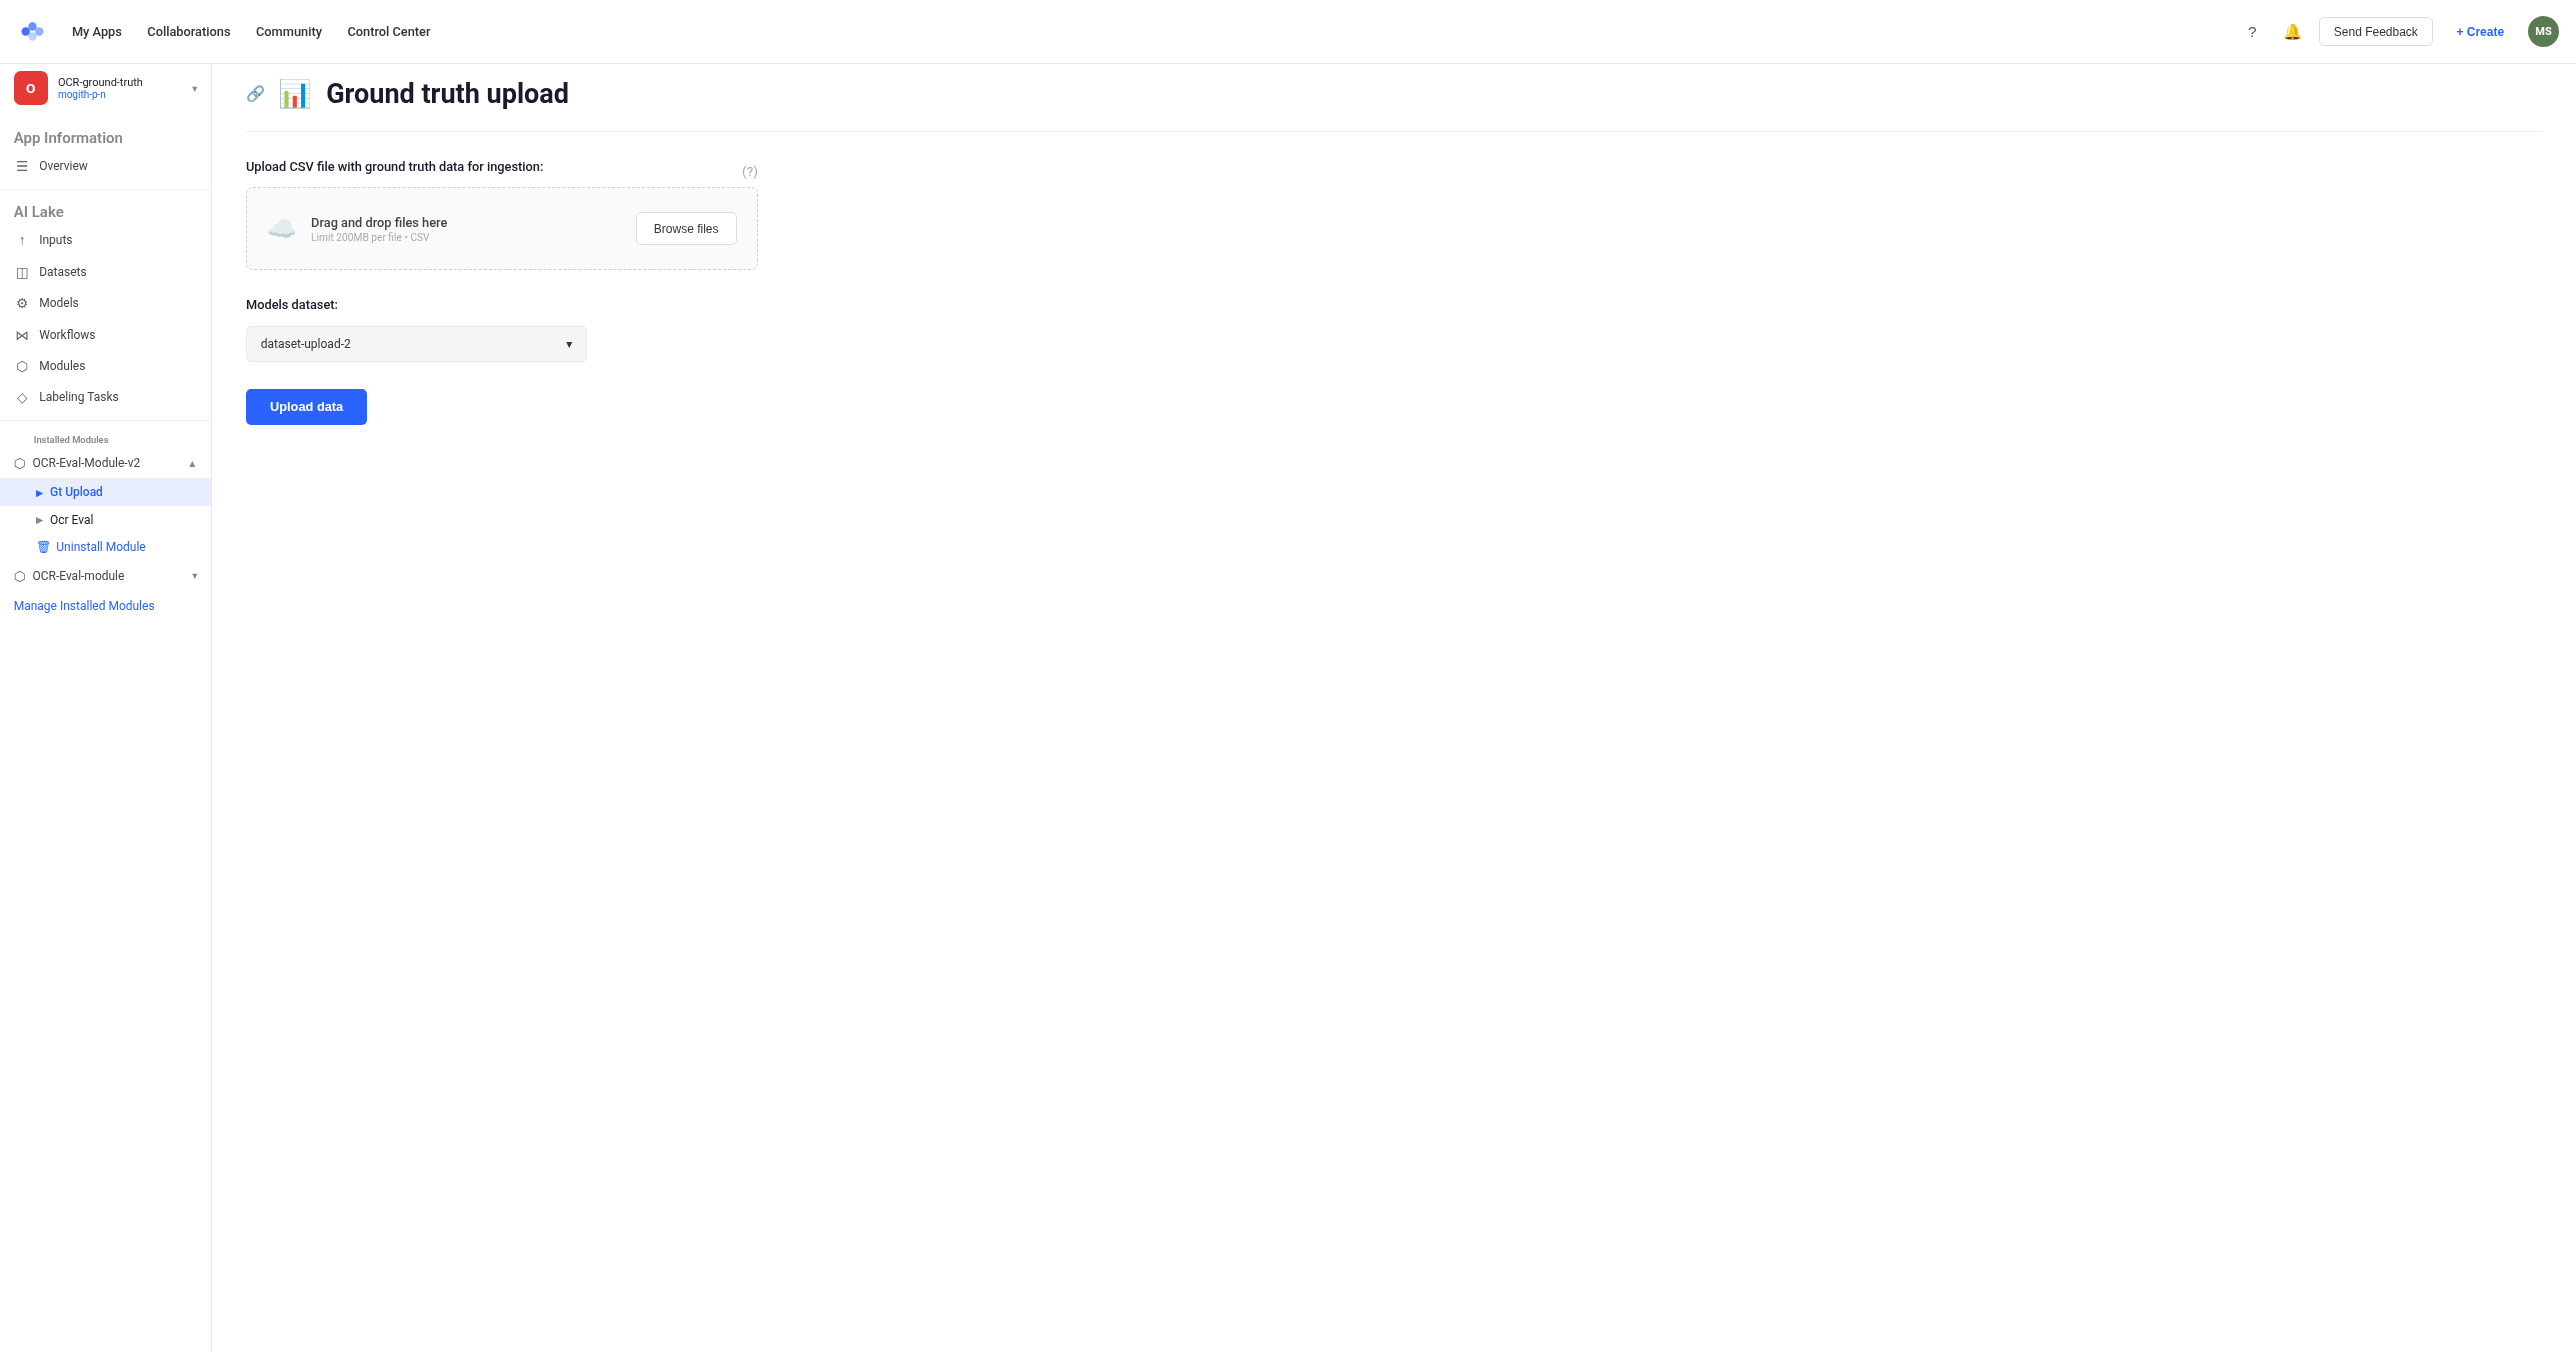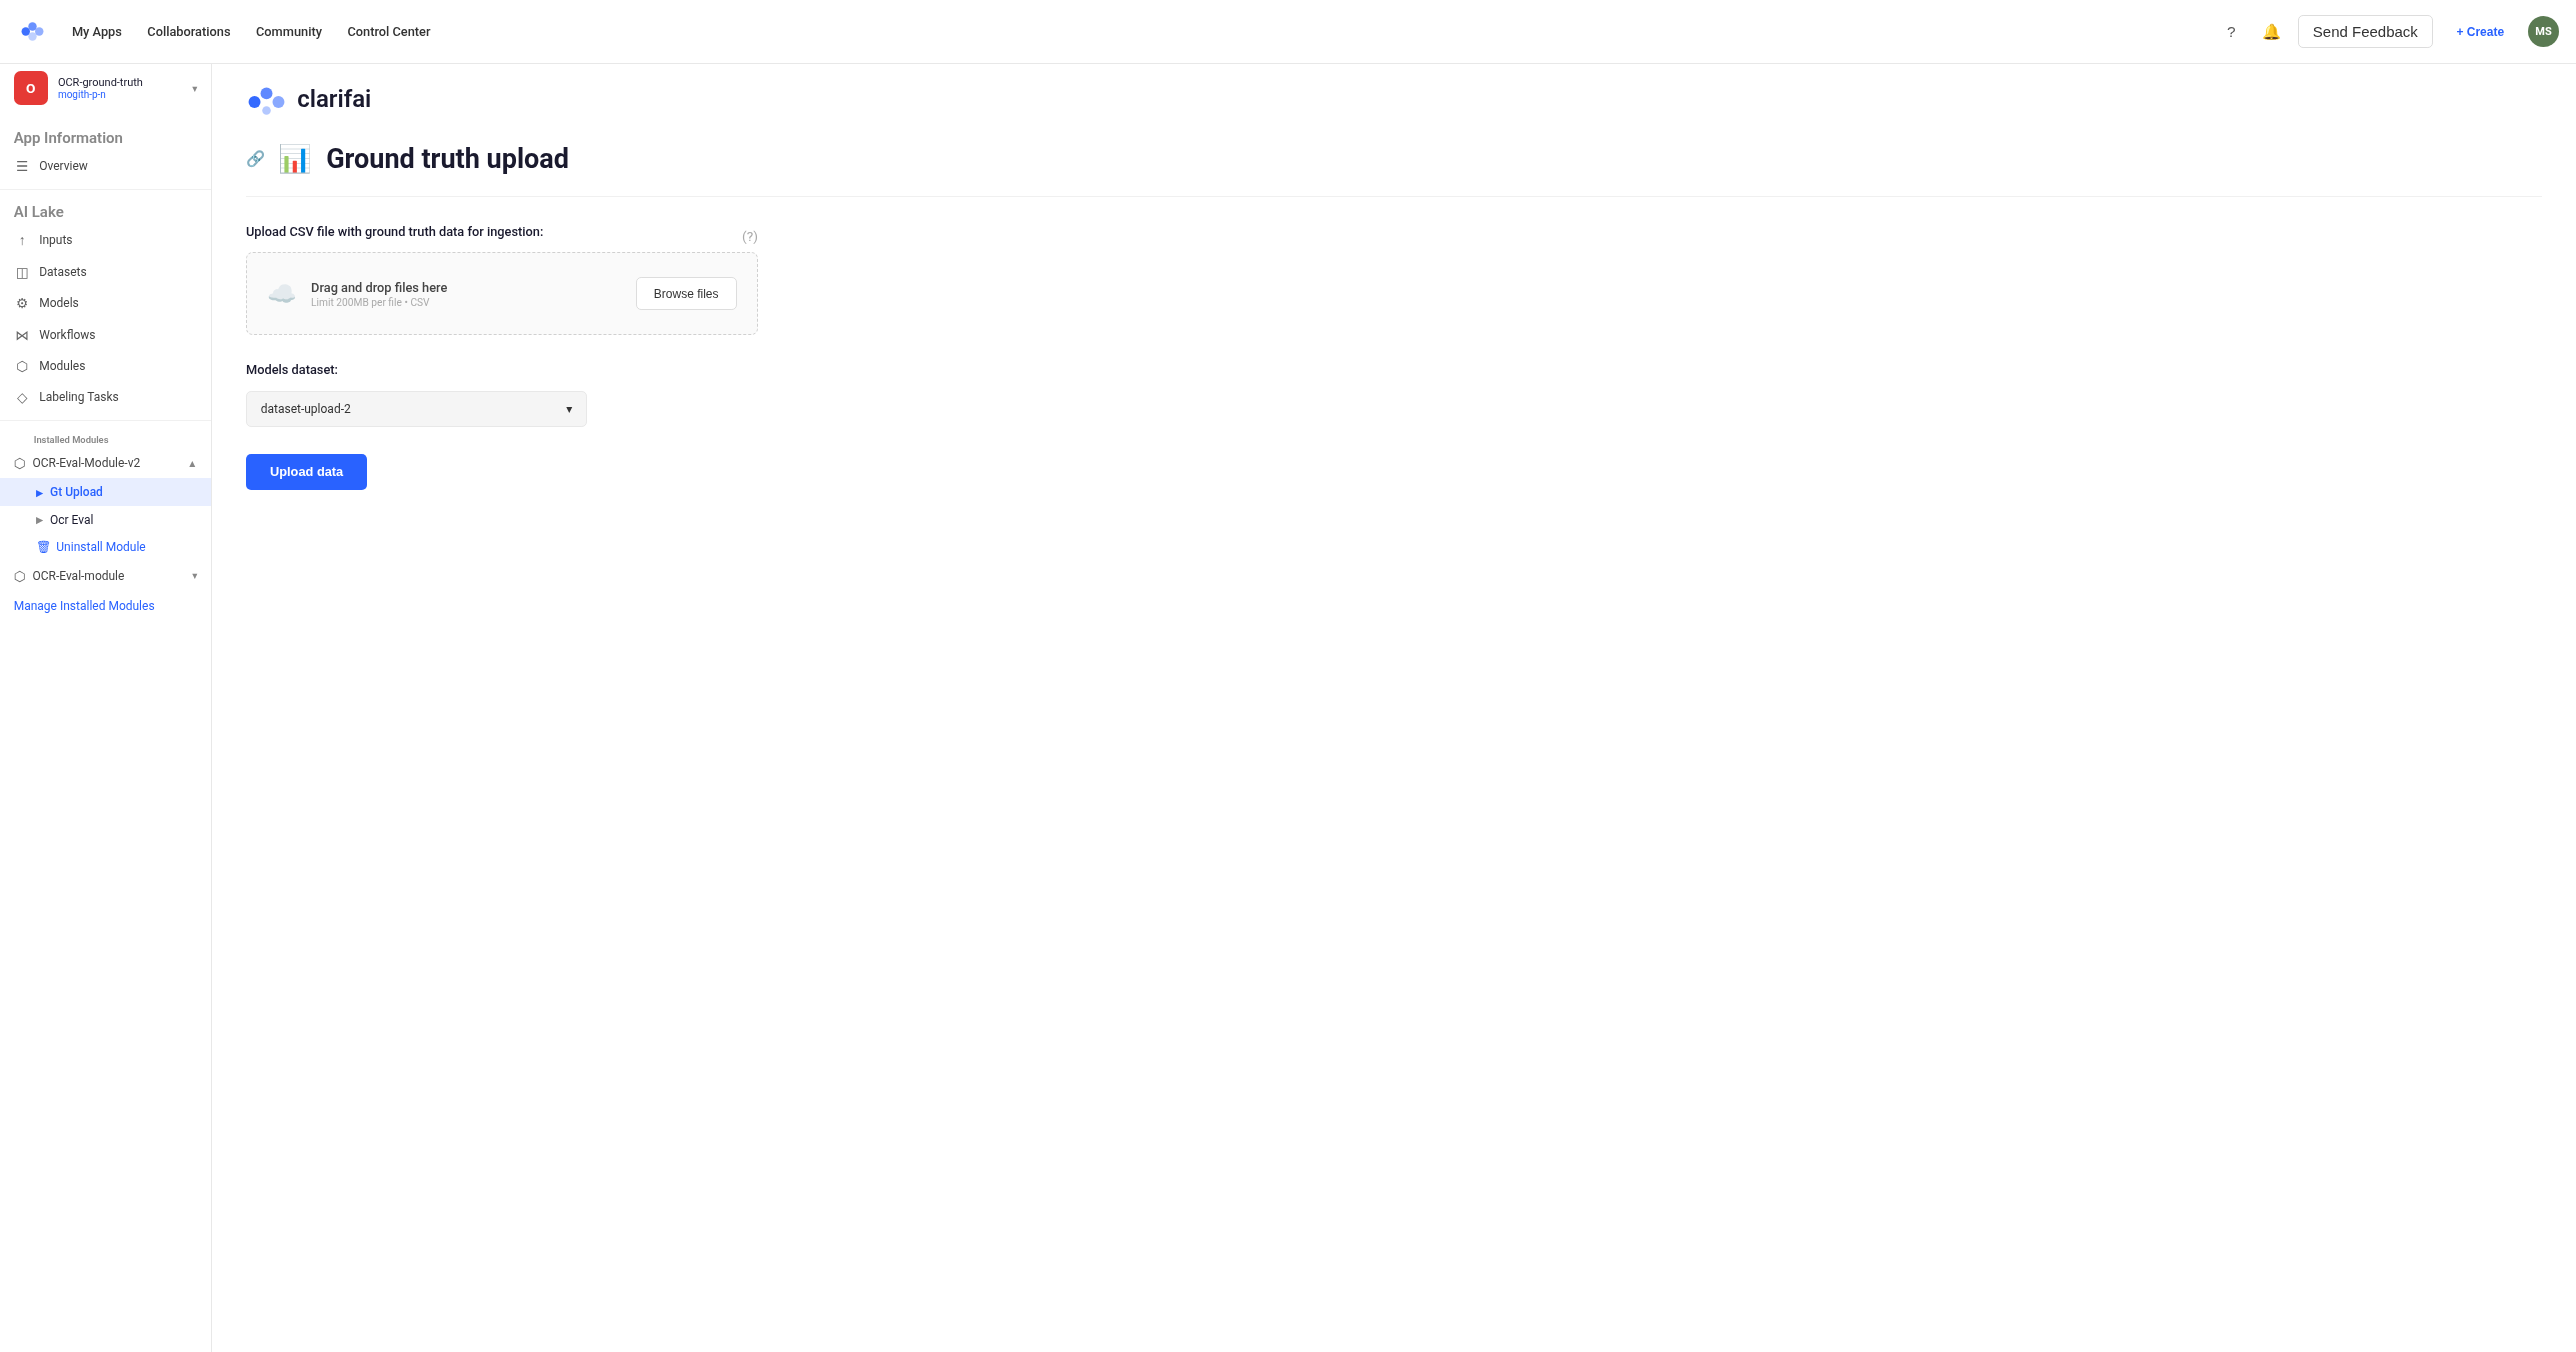--- a/index.html
+++ b/index.html
@@ -23,21 +23,21 @@
       display: flex; align-items: center; gap: 3.4px;
     }
     .topnav-right { display: flex; align-items: center; gap: 10.2px; }
     .topnav-icon-btn {
       width: 31px; height: 31px; border-radius: 50%; border: none;
       background: transparent; cursor: pointer; display: flex; align-items: center;
       justify-content: center; color: #555; font-size: 15.4px;
     }
     .send-feedback-btn {
       padding: 6.8px 13.7px; border: 0.9px solid #ddd; border-radius: 5.1px;
-      background: #fff; cursor: pointer; font-size: 15px; color: #333;
+      background: #fff; cursor: pointer; font-size: 12px; color: #333;
     }
     .create-btn {
       padding: 6.8px 13.7px; border: none; border-radius: 5.1px;
       background: #fff; cursor: pointer; font-size: 12px; color: #2962ff;
       font-weight: 600; display: flex; align-items: center; gap: 3.4px;
     }
     .avatar {
       width: 31px; height: 31px; border-radius: 50%;
       background: #5a7a52; color: #fff; display: flex; align-items: center;
       justify-content: center; font-weight: 700; font-size: 11px; cursor: pointer;
@@ -276,29 +276,20 @@
       <span class="expand-icon">▾</span>
     </div>
 
     <a class="manage-link">Manage Installed Modules</a>
 
   </aside>
 
   <main class="main">
 
     
-    <div class="clarifai-logo">
-      <svg class="clarifai-logo-icon" viewBox="0 0 48 48" fill="none" xmlns="http://www.w3.org/2000/svg">
-        <circle cx="10" cy="28" r="7" fill="#2962ff" opacity="0.95"></circle>
-        <circle cx="24" cy="18" r="7" fill="#2962ff" opacity="0.75"></circle>
-        <circle cx="38" cy="28" r="7" fill="#2962ff" opacity="0.55"></circle>
-        <circle cx="24" cy="38" r="5" fill="#2962ff" opacity="0.35"></circle>
-      </svg>
-      <span class="clarifai-logo-text">clarifai</span>
-    </div>
 
     
     <div class="page-header">
       <span class="link-icon">🔗</span>
       <span class="page-icon">📊</span>
       <h1 class="page-title">Ground truth upload</h1>
     </div>
 
     
     <div class="section">

